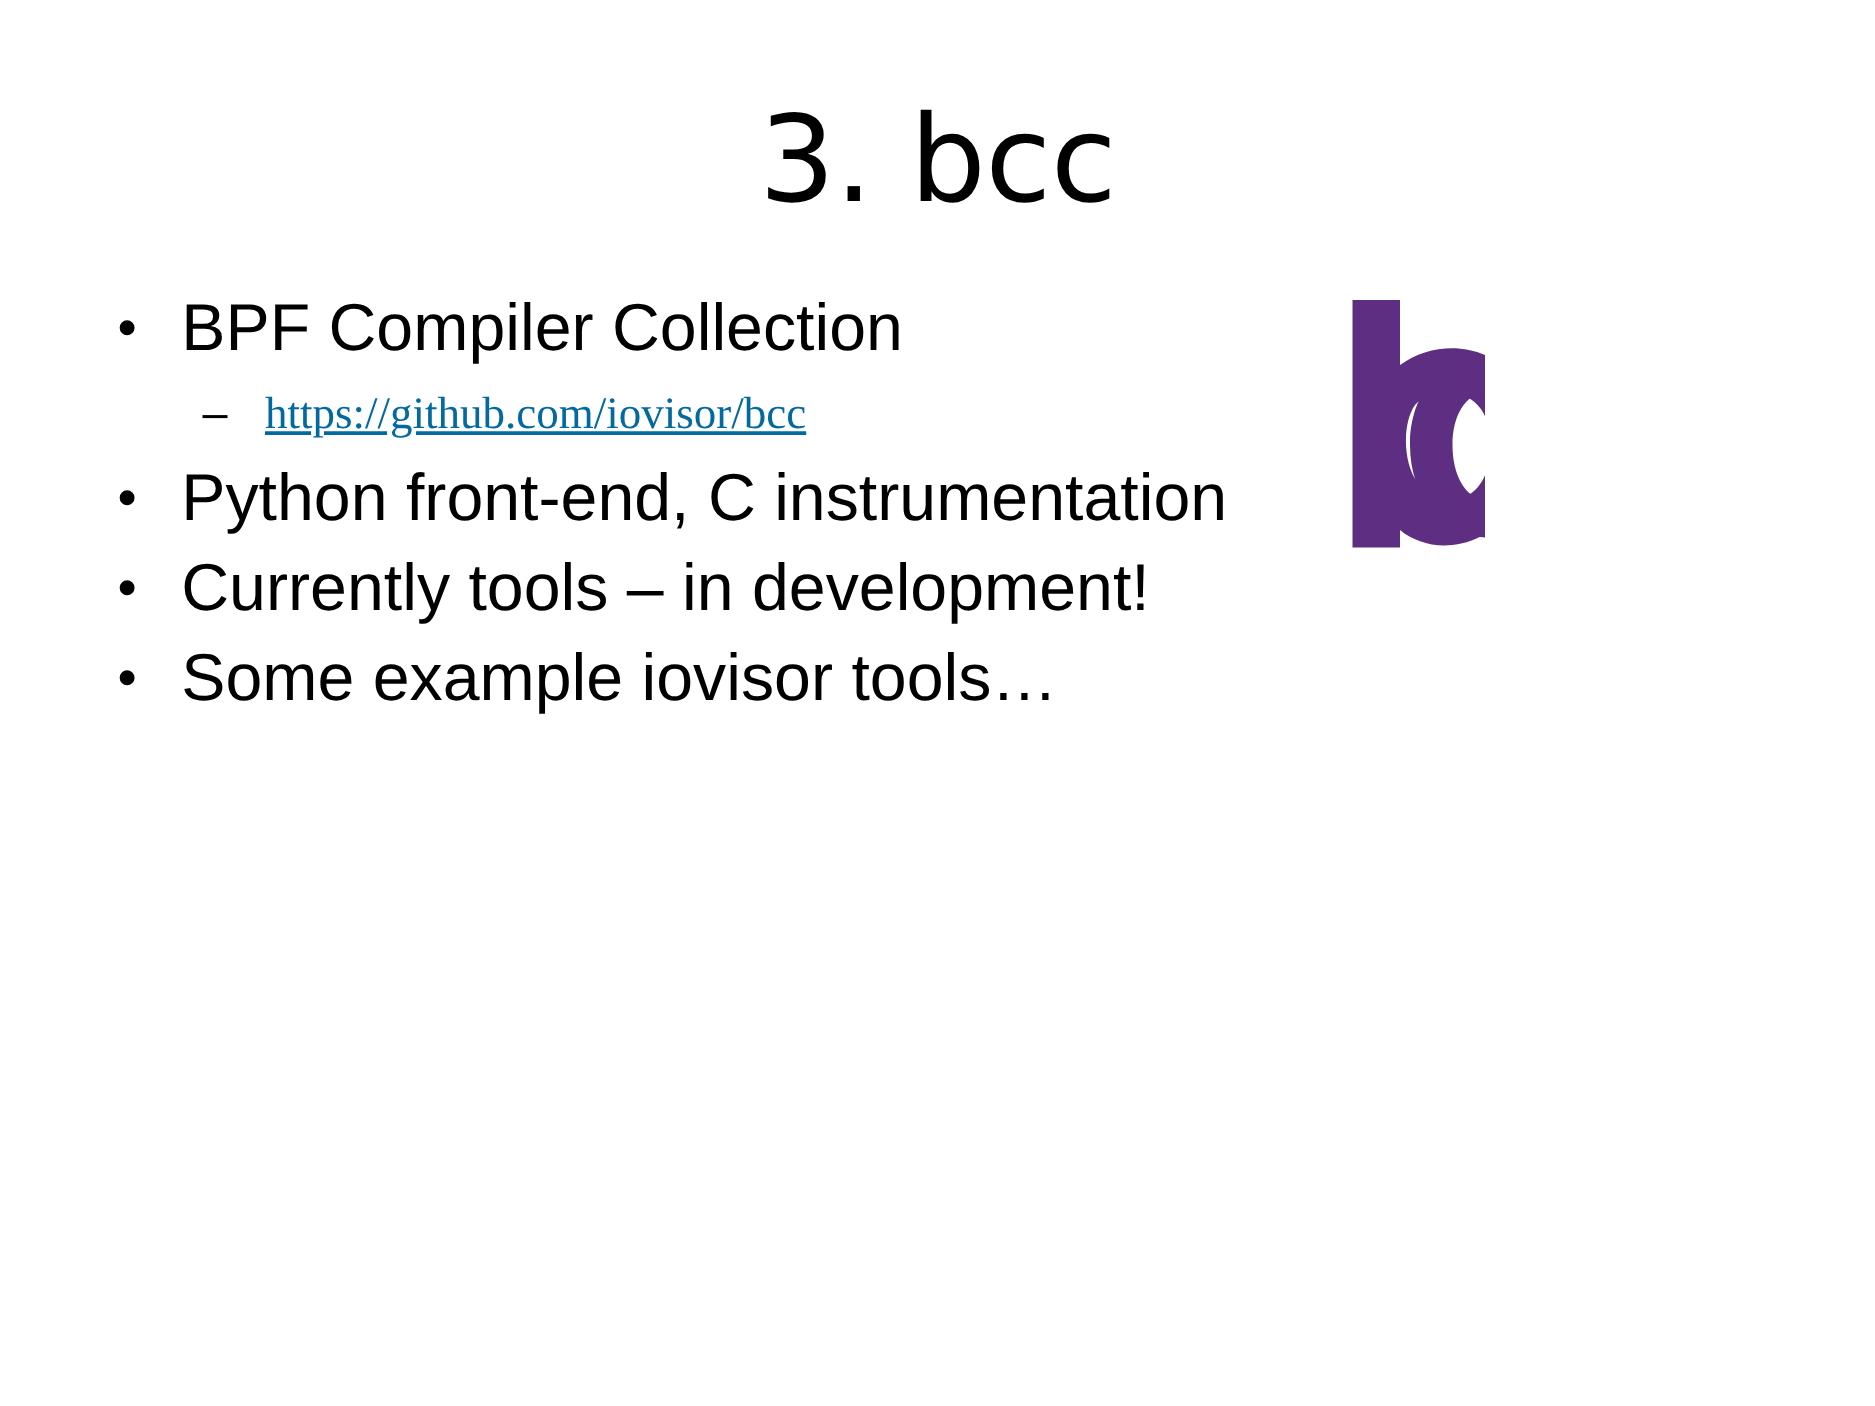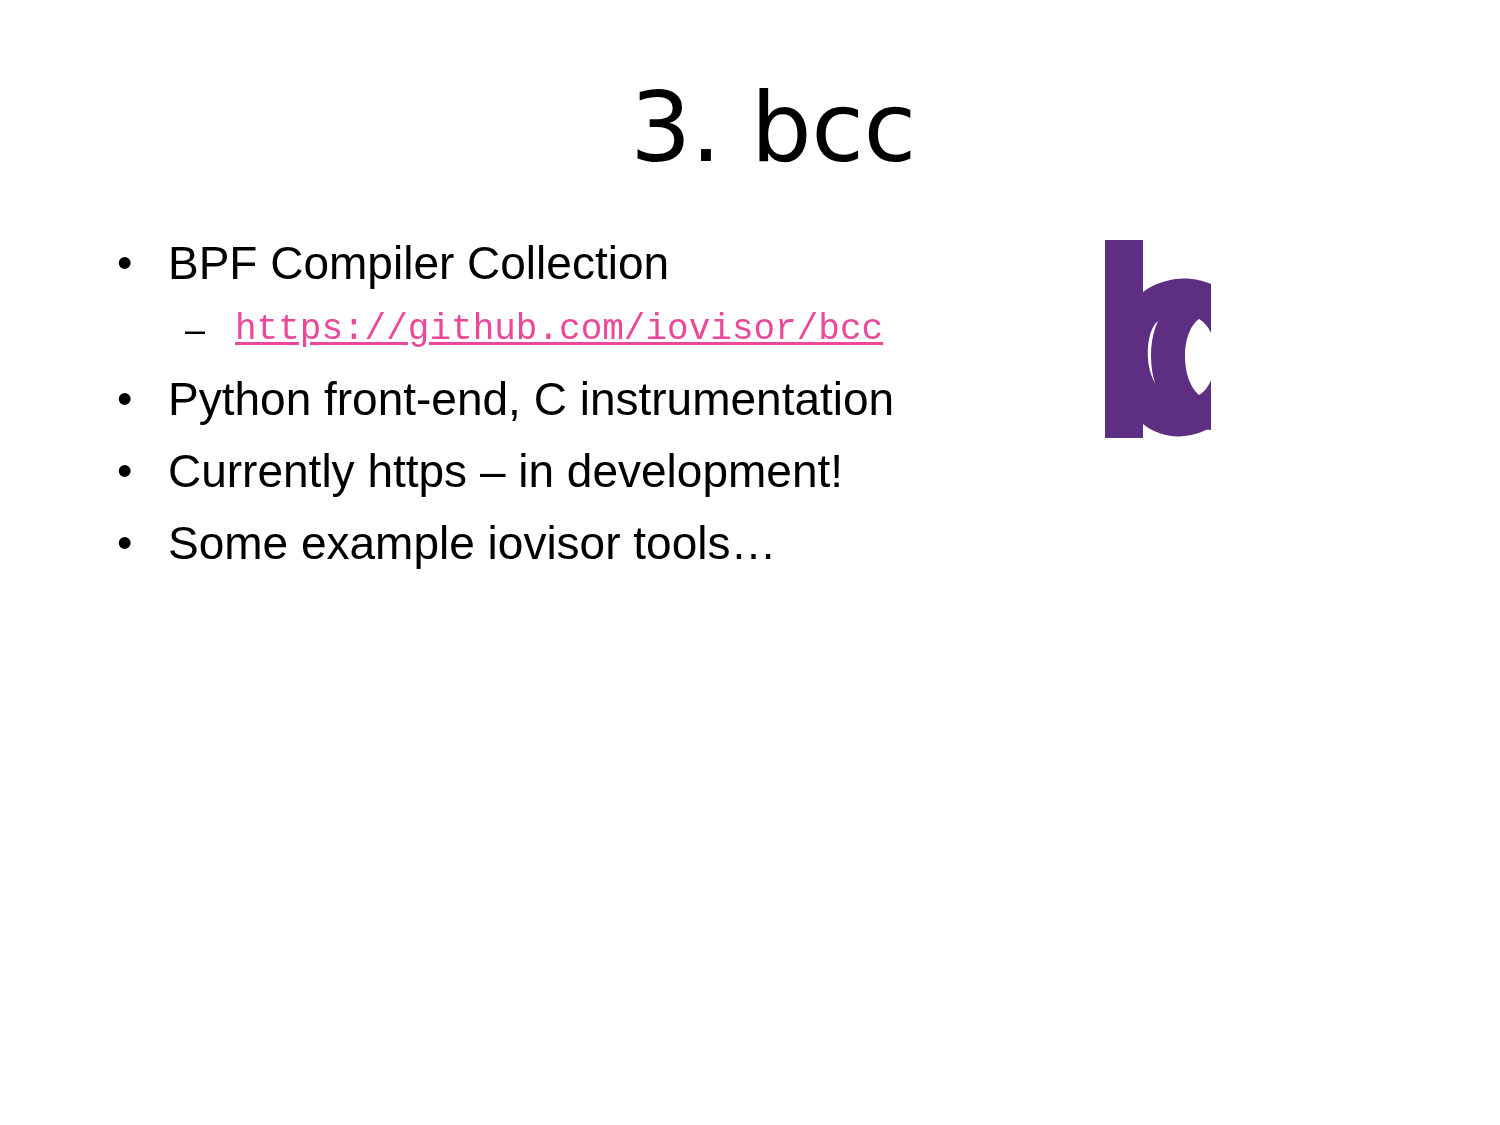--- a/index.html
+++ b/index.html
@@ -10,21 +10,20 @@
   body {
     font-family: "Liberation Sans", sans-serif;
     color: #000000;
   }
   #slide {
     position: relative;
     width: 1188px;
     height: 1125px;
     background: #ffffff;
     overflow: hidden;
-    margin-left: 23px;
   }
 
   
   #slide-title {
     position: absolute;
     left: 0;
     top: 78px;
     width: 1500px;
     text-align: center;
     font-family: "DejaVu Sans", sans-serif;
@@ -57,21 +56,21 @@
     font-size: 44px;
     line-height: 58px;
     color: #000000;
     text-align: left;
     padding-left: 6px;
     box-sizing: border-box;
   }
 
   .bullet-text {
     flex: 1 1 auto;
-    font-size: 46px;
+    font-size: 53px;
     line-height: 58px;
     color: #000000;
     white-space: nowrap;
     font-family: "Liberation Sans", sans-serif;
   }
 
   
   .sub-row {
     position: relative;
     display: flex;
@@ -86,22 +85,22 @@
     font-size: 36px;
     line-height: 48px;
     color: #000000;
     font-family: "Liberation Sans", sans-serif;
   }
 
   .sub-link {
     flex: 1 1 auto;
     font-size: 36px;
     line-height: 48px;
-    font-family: Liberation Mono, monospace;
-    color: #ec4899;
+    font-family: Liberation Serif, serif;
+    color: #0369a1;
     text-decoration: underline;
     text-underline-offset: 3px;
     white-space: nowrap;
     cursor: pointer;
   }
 
   
   #bcc-logo {
     position: absolute;
     left: 1070px;
@@ -134,21 +133,21 @@
       <span class="sub-link">https://github.com/iovisor/bcc</span>
     </div>
 
     <div class="bullet-row">
       <span class="bullet-marker">•</span>
       <span class="bullet-text">Python front-end, C instrumentation</span>
     </div>
 
     <div class="bullet-row">
       <span class="bullet-marker">•</span>
-      <span class="bullet-text">Currently https – in development!</span>
+      <span class="bullet-text">Currently tools – in development!</span>
     </div>
 
     <div class="bullet-row">
       <span class="bullet-marker">•</span>
       <span class="bullet-text">Some example iovisor tools…</span>
     </div>
 
   </div>
 
   <div id="bcc-logo">

